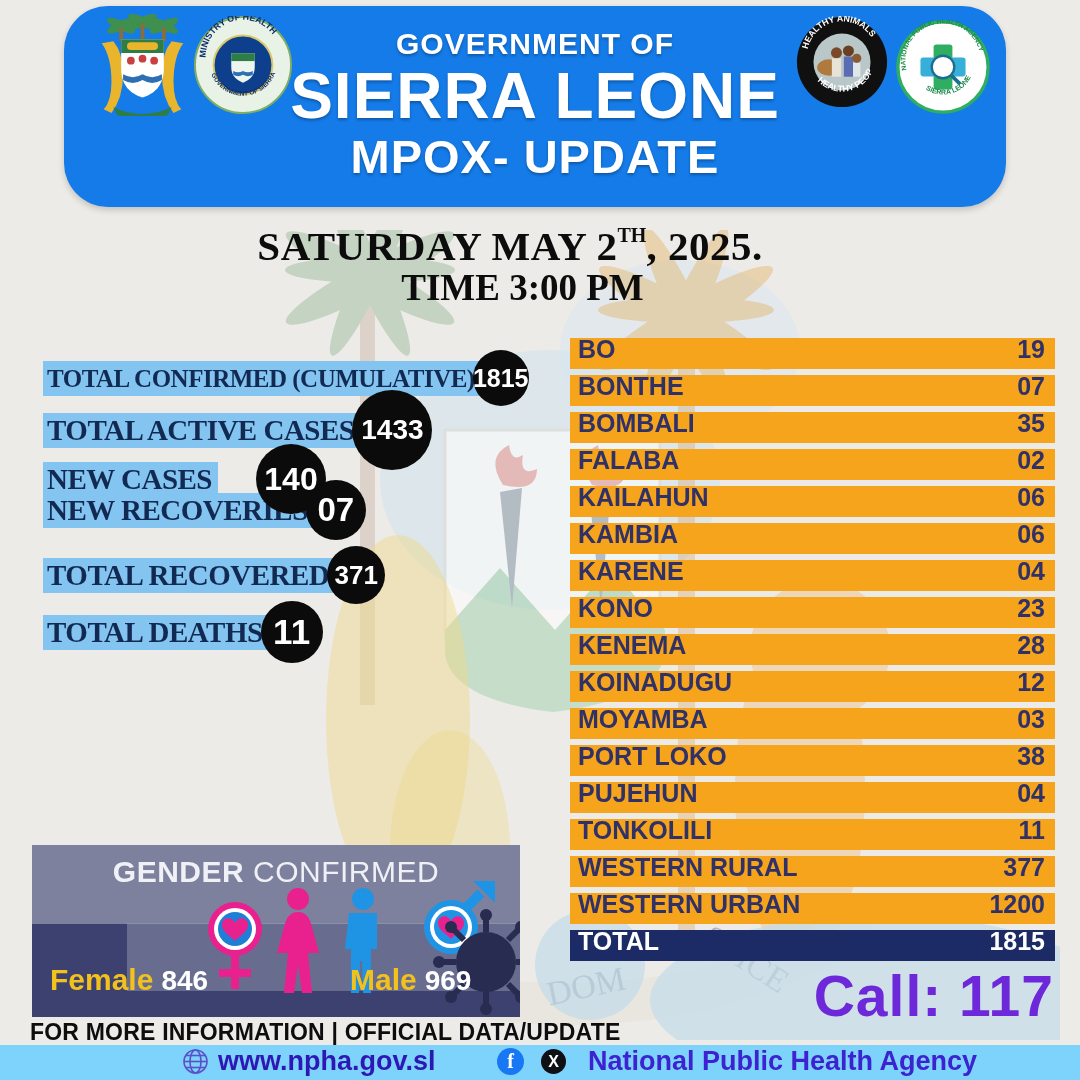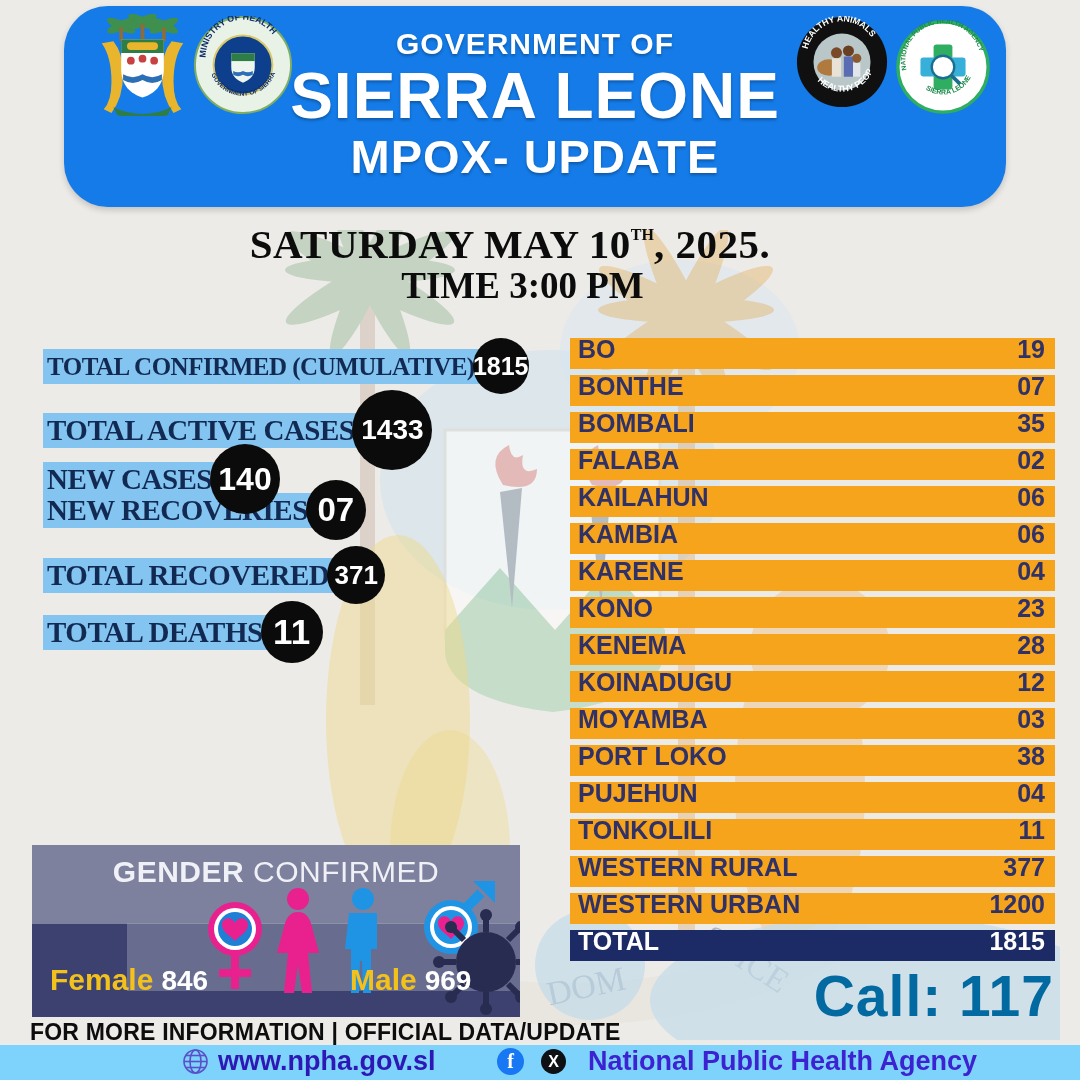--- a/index.html
+++ b/index.html
@@ -20,36 +20,36 @@
   .logo{position:absolute;}
   .coat{left:30px;top:8px;width:97px;height:102px;}
   .moh-seal{left:130px;top:10px;width:98px;height:98px;}
   .oh-seal{right:118px;top:10px;width:92px;height:92px;}
   .npha-seal{right:16px;top:14px;width:94px;height:94px;}
 
   
   .dateblock{position:absolute;left:0;right:60px;top:213px;text-align:center;color:#0c0c0c;
              font-family:"Liberation Serif",serif;font-weight:bold;}
   .dateline{font-size:41px;line-height:44px;letter-spacing:.5px;}
-  .dateline sup{font-size:16px;vertical-align:18px;letter-spacing:0;}
+  .dateline sup{font-size:20px;vertical-align:18px;letter-spacing:0;}
   .timeline{font-size:37px;line-height:40px;margin-left:25px;}
 
   
   .stats{position:absolute;left:43px;top:338px;width:500px;height:310px;}
   .stat-row{position:absolute;display:flex;align-items:center;}
   .stat-label{background:#83c4f1;color:#122a52;font-family:"Liberation Serif",serif;font-weight:bold;
               font-size:29px;line-height:33px;padding:1px 6px 1px 4px;white-space:nowrap;letter-spacing:-0.5px;}
   .stat-badge{background:#0b0b0b;color:#fff;border-radius:50%;display:flex;align-items:center;
               justify-content:center;font-weight:800;margin-left:-8px;flex:none;z-index:2;}
-  .stat-row:nth-child(1){top:0;}
+  .stat-row:nth-child(1){top:12px;}
   .stat-row:nth-child(1) .stat-label{font-size:25px;}
   .stat-row:nth-child(1) .stat-badge{width:56px;height:56px;font-size:25px;}
   .stat-row:nth-child(2){top:52px;}
   .stat-row:nth-child(2) .stat-badge{width:80px;height:80px;font-size:28px;}
-  .stat-row:nth-child(3){top:106px;}
+  .stat-row:nth-child(3){top:106px;gap:46px;}
   .stat-row:nth-child(3) .stat-badge{width:70px;height:70px;font-size:32px;}
   .stat-row:nth-child(4){top:142px;}
   .stat-row:nth-child(4) .stat-badge{width:60px;height:60px;font-size:33px;}
   .stat-row:nth-child(5){top:208px;}
   .stat-row:nth-child(5) .stat-badge{width:58px;height:58px;font-size:26px;}
   .stat-row:nth-child(6){top:263px;}
   .stat-row:nth-child(6) .stat-badge{width:62px;height:62px;font-size:35px;}
 
   
   .districts{position:absolute;left:570px;top:338px;width:485px;}
@@ -70,21 +70,21 @@
   .g-man{left:305px;top:42px;}
   .g-male-sym{left:385px;top:30px;}
   .g-virus{right:-16px;top:62px;}
   .g-label{position:absolute;font-weight:800;font-size:30px;color:#f3c11c;white-space:nowrap;}
   .g-label .gv{color:#ffffff;font-size:28px;margin-left:8px;}
   .g-female-label{left:18px;top:118px;}
   .g-male-label{left:318px;top:118px;}
 
   
   .infoline{position:absolute;left:30px;top:1019px;font-weight:bold;font-size:23px;color:#0d0d0d;letter-spacing:.2px;}
-  .call{position:absolute;right:26px;top:963px;font-size:57px;font-weight:800;color:#0369a1;letter-spacing:1px;}
+  .call{position:absolute;right:26px;top:963px;font-size:57px;font-weight:800;color:#6d28d9;letter-spacing:1px;}
   .bottombar{position:absolute;left:0;right:0;bottom:0;height:35px;background:#7dd3fc;padding-left:24px;}
   .globe{position:absolute;left:182px;top:3px;}
   .site{position:absolute;left:218px;top:1px;font-size:27px;font-weight:800;color:#2d17b5;}
   .fb{position:absolute;left:497px;top:3px;width:27px;height:27px;border-radius:50%;background:#1877f2;
       color:#fff;font-weight:bold;font-size:20px;text-align:center;line-height:27px;font-family:"Liberation Serif",serif;}
   .xicon{position:absolute;left:541px;top:4px;width:25px;height:25px;border-radius:50%;background:#0f1014;
       color:#fff;font-weight:bold;font-size:16px;text-align:center;line-height:25px;}
   .agency{position:absolute;left:588px;top:1px;font-size:27px;font-weight:800;color:#3c22d0;}
 
   .seal-text{fill:#fff;}
@@ -220,21 +220,21 @@
         <rect x="26" y="40" width="48" height="20" rx="3" fill="#36b0d8"></rect>
         <circle cx="50" cy="50" r="12" fill="#ffffff" stroke="#1b6e8f" stroke-width="2.5"></circle>
         <line x1="59" y1="59" x2="68" y2="68" stroke="#1b6e8f" stroke-width="4"></line>
       </g>
       <text font-size="7" font-weight="bold" fill="#1c8a4a"><textPath href="#np-top" startOffset="2%">NATIONAL PUBLIC HEALTH AGENCY</textPath></text>
       <text font-size="7.5" font-weight="bold" fill="#1c8a4a"><textPath href="#np-bot" startOffset="24%">SIERRA LEONE</textPath></text>
     </svg>
   </div>
 
   <div class="dateblock">
-    <div class="dateline"><span>SATURDAY MAY 10</span><sup>TH</sup><span>, 2025.</span></div>
+    <div class="dateline"><span>SATURDAY MAY 2</span><sup>TH</sup><span>, 2025.</span></div>
     <div class="timeline">TIME 3:00 PM</div>
   </div>
 
   <div class="stats">
     <div class="stat-row">
       <span class="stat-label">TOTAL CONFIRMED (CUMULATIVE)</span>
       <span class="stat-badge">1815</span>
     </div>
     <div class="stat-row">
       <span class="stat-label">TOTAL ACTIVE CASES</span>

